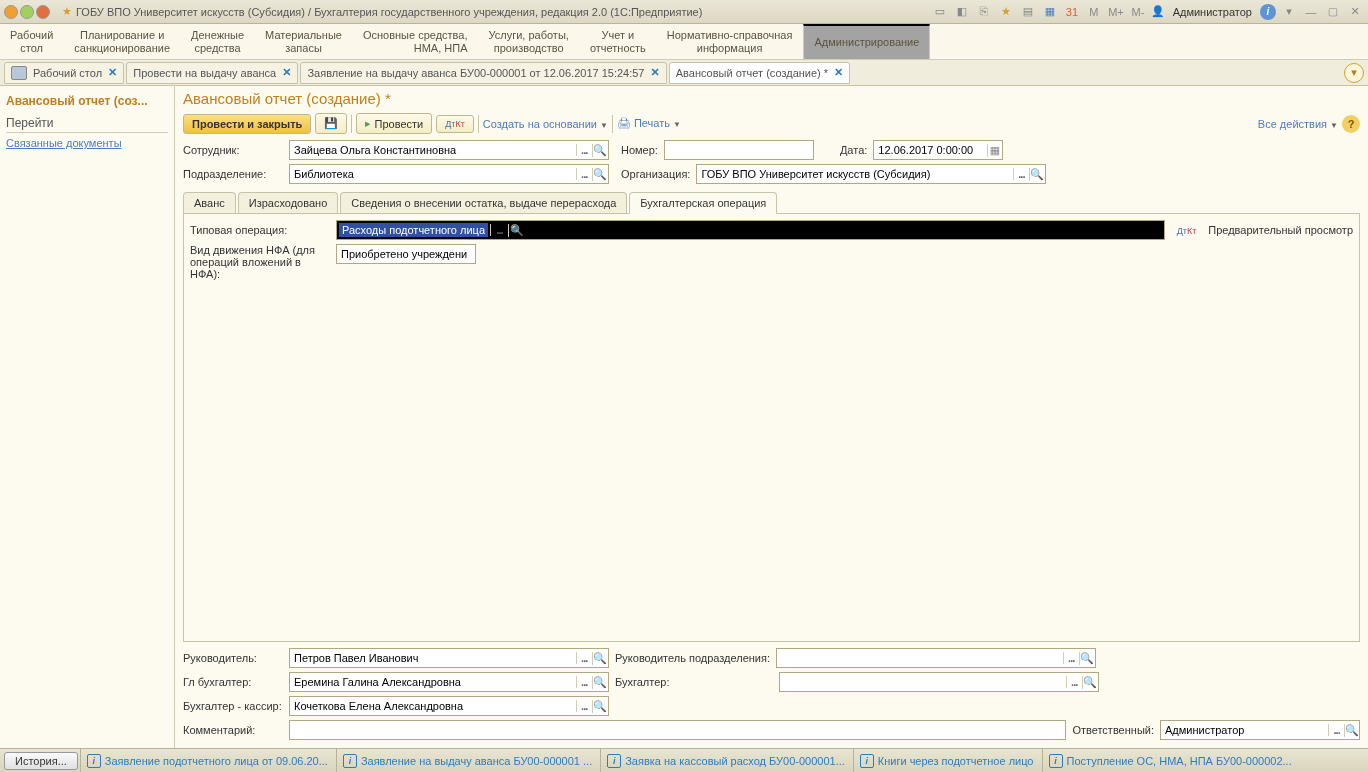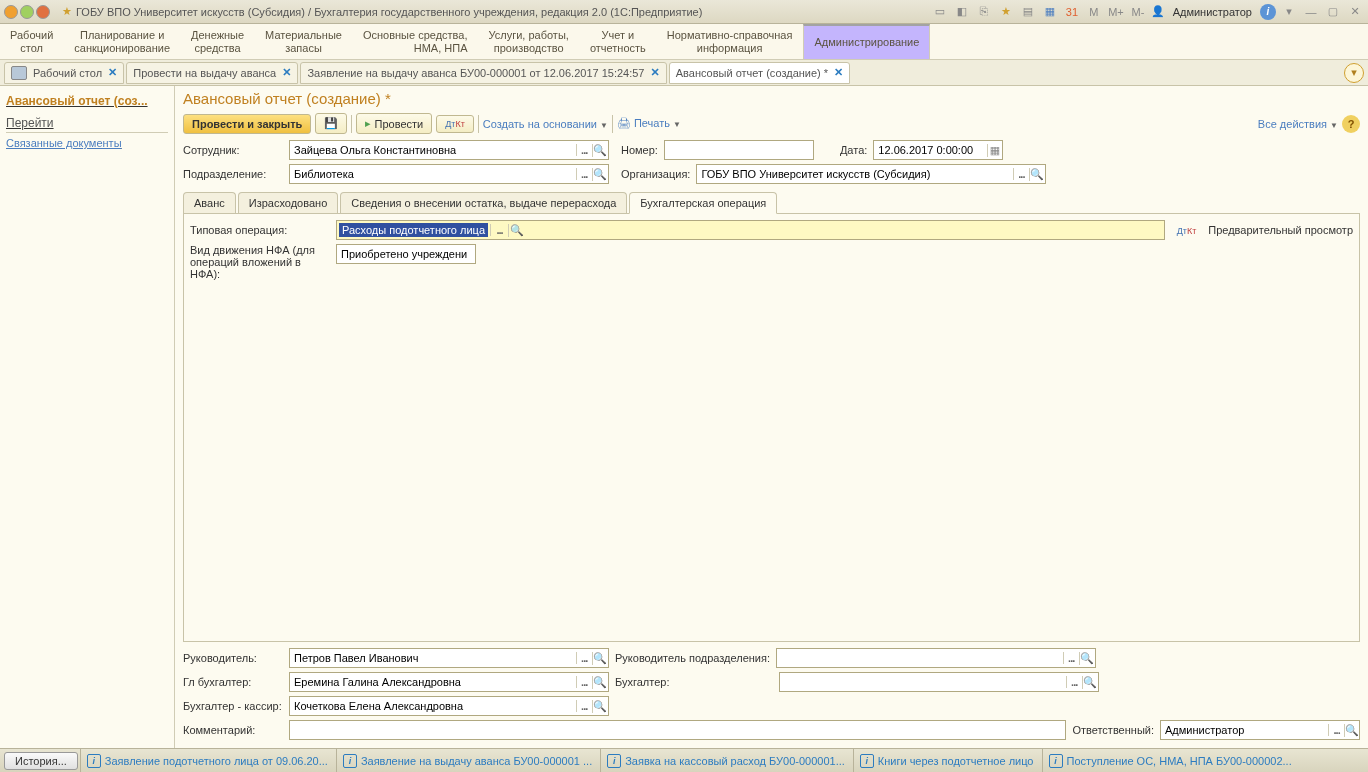--- a/index.html
+++ b/index.html
@@ -11,33 +11,33 @@
 .titlebar .circle { width: 14px; height: 14px; border-radius: 50%; border: 1px solid #999; }
 .titlebar .title { color: #555; font-size: 11px; flex: 1; }
 .titlebar .right-icons { display: flex; gap: 4px; align-items: center; }
 .titlebar .icon-box { width: 18px; height: 18px; display: flex; align-items: center; justify-content: center; color: #888; cursor: pointer; }
 .titlebar .admin { color: #333; font-size: 11px; padding: 0 4px; }
 .titlebar .info-icon { width: 16px; height: 16px; border-radius: 50%; background: #5c94d6; color: white; display: flex; align-items: center; justify-content: center; font-style: italic; font-weight: bold; font-size: 10px; }
 
 
 .mainnav { height: 36px; background: #fbf8eb; display: flex; border-bottom: 1px solid #d0ccb5; }
 .mainnav .navitem { padding: 4px 10px; text-align: center; color: #5a5340; font-size: 11px; line-height: 13px; display: flex; align-items: center; cursor: pointer; border-right: 1px solid transparent; }
-.mainnav .navitem.active { background: #c4b5fd; border-left: 1px solid #d0ccb5; border-right: 1px solid #d0ccb5; border-top: 2px solid #a3a3a3; }
+.mainnav .navitem.active { background: #a3a3a3; border-left: 1px solid #d0ccb5; border-right: 1px solid #d0ccb5; border-top: 2px solid #000000; }
 
 
 .tabsrow { height: 26px; background: #f0eddc; display: flex; align-items: center; padding: 0 4px; border-bottom: 1px solid #c8c3a8; }
 .tabsrow .tab { display: flex; align-items: center; padding: 0 6px; height: 22px; background: #f6f3e4; border: 1px solid #c8c3a8; border-radius: 3px 3px 0 0; margin-right: 2px; cursor: pointer; gap: 6px; font-size: 11px; color: #555; }
 .tabsrow .tab.active { background: #fff; font-weight: normal; }
 .tabsrow .tab .close { color: #2c7cc0; font-weight: bold; cursor: pointer; }
 .tabsrow .desktop-icon { width: 16px; height: 14px; background: #b8c8d8; border: 1px solid #888; border-radius: 2px; }
 .tabsrow .expand { margin-left: auto; width: 20px; height: 20px; border-radius: 50%; border: 1px solid #d0a030; background: #fdf6d8; display: flex; align-items: center; justify-content: center; cursor: pointer; }
 
 
 .main { display: flex; height: calc(772px - 24px - 36px - 26px - 24px); }
-.sidebar { width: 175px; background: #fdfbf0; border-right: 1px solid #d0ccb5; padding: 8px 6px; text-decoration: underline; }
+.sidebar { width: 175px; background: #fdfbf0; border-right: 1px solid #d0ccb5; padding: 8px 6px; }
 .sidebar .title { color: #c08020; font-size: 12px; font-weight: bold; margin-bottom: 8px; white-space: nowrap; overflow: hidden; }
 .sidebar .section { color: #555; font-size: 12px; margin-bottom: 4px; padding-bottom: 2px; border-bottom: 1px solid #d0ccb5; }
 .sidebar .link { color: #4a7dbf; font-size: 11px; text-decoration: underline; cursor: pointer; }
 
 .content { flex: 1; background: #fdfbf0; padding: 4px 8px; display: flex; flex-direction: column; }
 .content h1 { color: #c08020; font-size: 15px; font-weight: normal; margin-bottom: 6px; }
 
 
 .toolbar { display: flex; align-items: center; gap: 4px; margin-bottom: 6px; }
 .toolbar .btn { padding: 3px 8px; border: 1px solid #c0b890; border-radius: 3px; background: linear-gradient(#fdfae8,#f4edc4); cursor: pointer; font-size: 11px; display: flex; align-items: center; gap: 4px; }
@@ -235,21 +235,21 @@
     <div class="innertabs">
       <div class="itab">Аванс</div>
       <div class="itab">Израсходовано</div>
       <div class="itab">Сведения о внесении остатка, выдаче перерасхода</div>
       <div class="itab active">Бухгалтерская операция</div>
     </div>
 
     <div class="tabpanel">
       <div class="formrow">
         <label style="width:140px">Типовая операция:</label>
-        <div class="lookup" style="flex:1;background:#fef9c3">
+        <div class="lookup" style="flex:1;background:#000000">
           <div style="padding:1px 2px"><span class="selected-val">Расходы подотчетного лица</span></div>
 
           <span class="dots">...</span>
           <span class="mag">🔍</span>
         </div>
         <div class="btn" style="padding:2px 6px"><span style="font-size:9px"><span style="color:#4070b0">Дт</span><span style="color:#c04040">Кт</span></span></div>
         <div class="btn"><span>Предварительный просмотр</span></div>
       </div>
       <div class="formrow" style="align-items:flex-start">
         <label style="width:140px;line-height:12px">Вид движения НФА (для операций вложений в НФА):</label>

